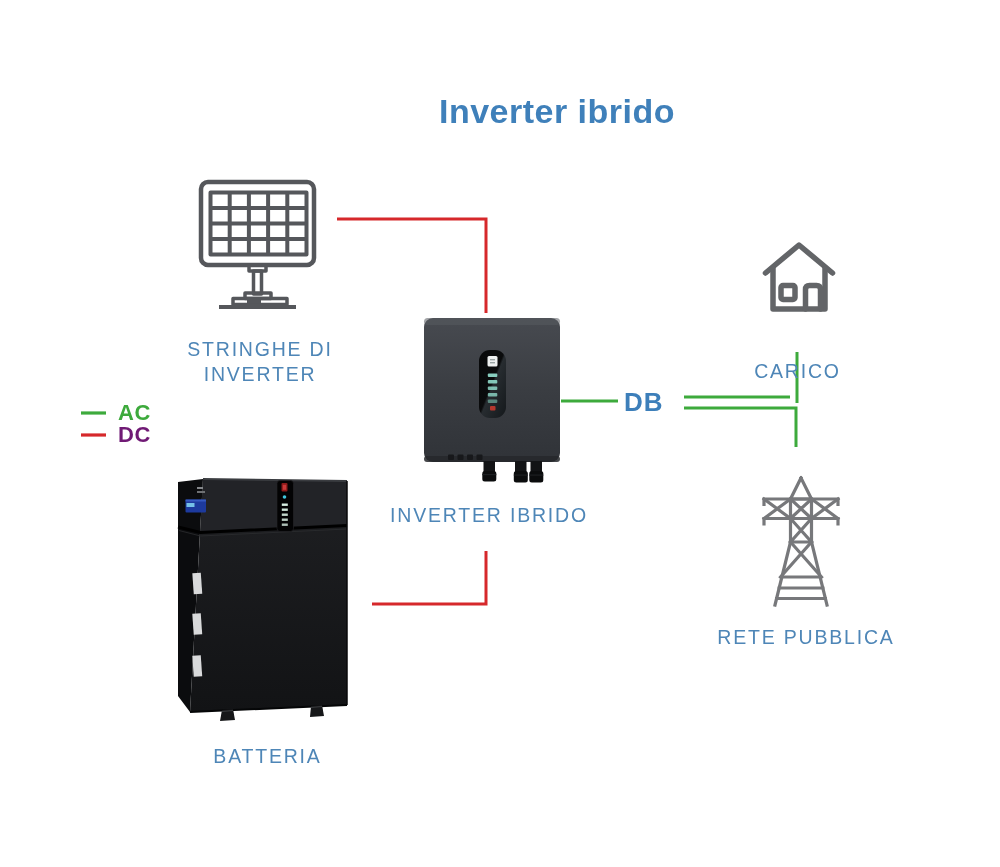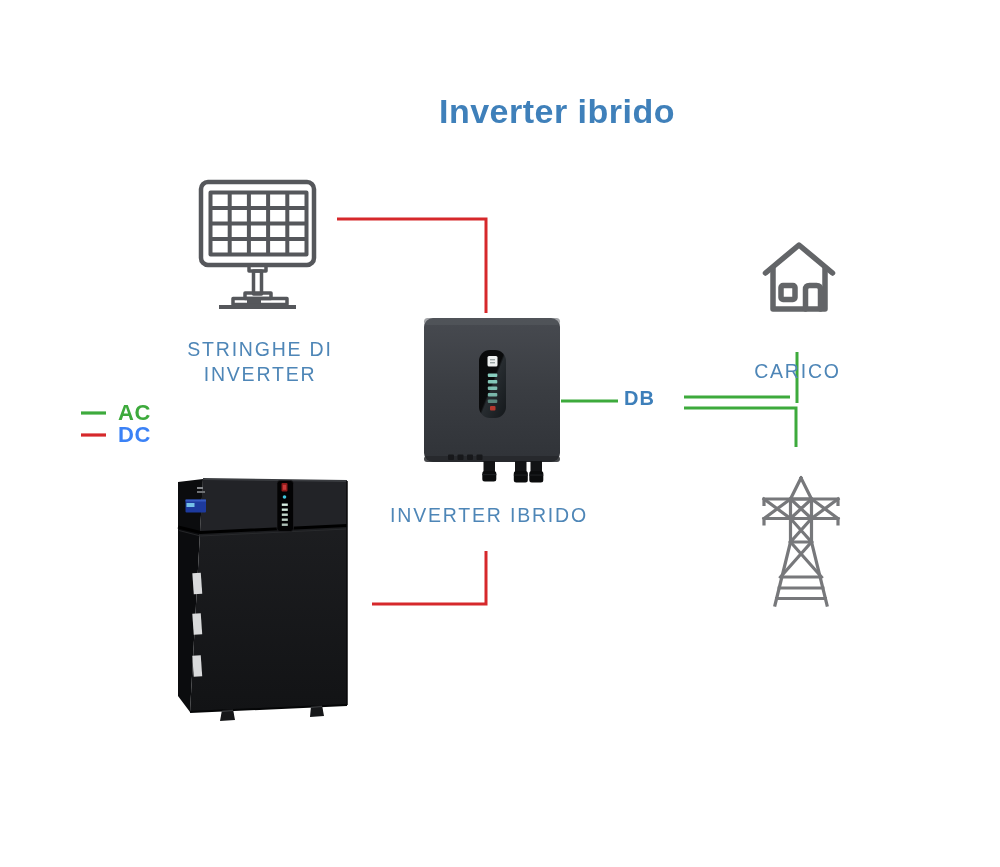--- a/index.html
+++ b/index.html
@@ -13,27 +13,27 @@
     font-size:34px;font-weight:700;color:#3f80ba;letter-spacing:0.5px;
   }
   .node-label{
     color:#4e86b7;font-size:19.5px;letter-spacing:1.8px;text-align:center;line-height:25px;
   }
   .lbl-panels{left:150px;top:337px;width:220px;}
   .lbl-inverter{left:378px;top:503px;width:222px;}
   .lbl-battery{left:160px;top:744px;width:215px;}
   .lbl-load{left:740px;top:327px;width:115px;margin-top:32px;}
   .lbl-grid{left:710px;top:625px;width:192px;}
-  .db-label{left:624px;top:387px;width:60px;font-size:20px;font-weight:700;color:#3d7fba;letter-spacing:1px;}
+  .db-label{left:624px;top:387px;width:60px;font-size:26px;font-weight:700;color:#3d7fba;letter-spacing:1px;}
   .legend{left:80px;top:402px;width:90px;}
   .legend-row{display:flex;align-items:center;height:22px;}
   .legend-row svg{display:block;}
   .legend-text{font-size:22px;font-weight:700;margin-left:11px;letter-spacing:0.5px;}
   .legend-ac .legend-text{color:#3daa3c;}
-  .legend-dc .legend-text{color:#3b82f6;}
+  .legend-dc .legend-text{color:#701a75;}
   .lines-svg{left:0;top:0;}
   svg{display:block;}
 </style>
 </head>
 <body>
 
 <div class="canvas">
 
   <svg class="abs lines-svg" width="1000" height="867" viewBox="0 0 1000 867">
     <polyline points="337,219 486,219 486,313" fill="none" stroke-width="3" stroke="#d6282b"></polyline>
@@ -186,19 +186,21 @@
 
   <div class="abs node-label lbl-panels">
     <div>STRINGHE DI</div>
     <div>INVERTER</div>
   </div>
 
   <div class="abs node-label lbl-inverter">
     <div>INVERTER IBRIDO</div>
   </div>
 
+  <div class="abs node-label lbl-battery">BATTERIA</div>
 
   <div class="abs node-label lbl-load">CARICO</div>
 
+  <div class="abs node-label lbl-grid">RETE PUBBLICA</div>
 
   <div class="abs db-label">DB</div>
 
 </div>
 
 </body></html>

